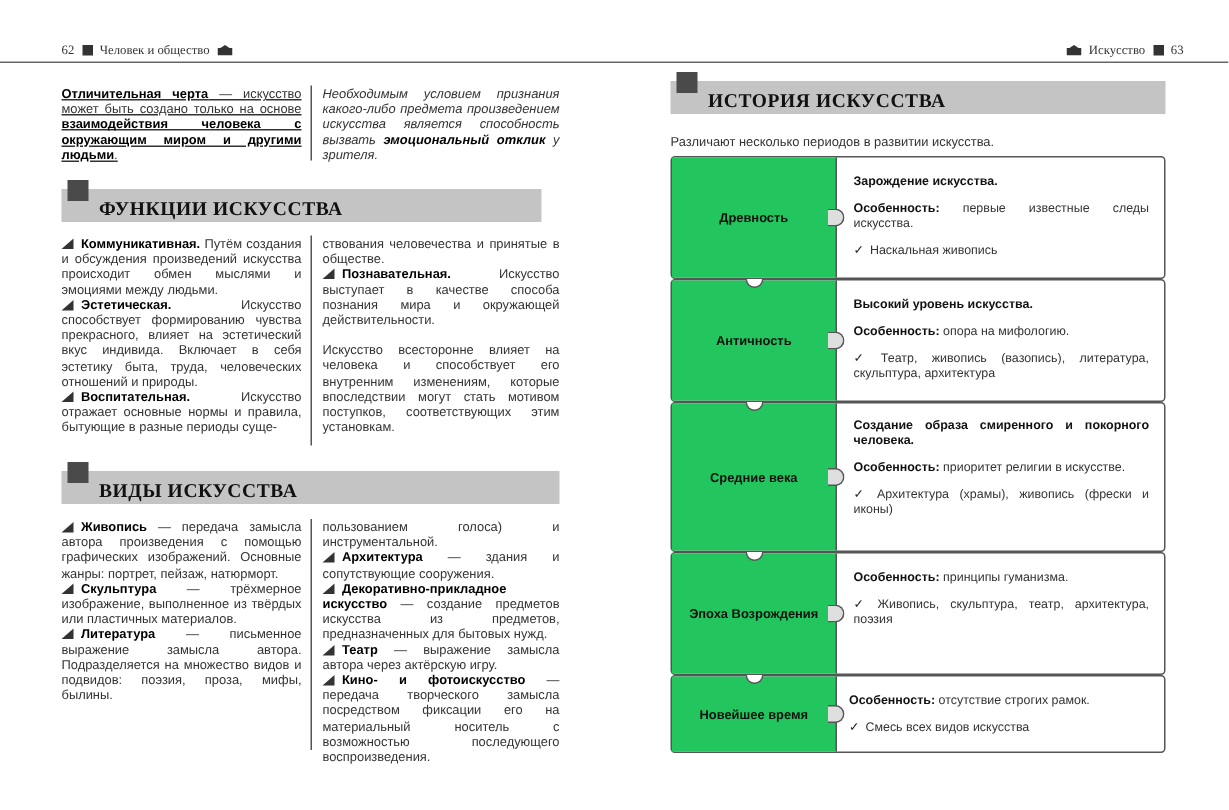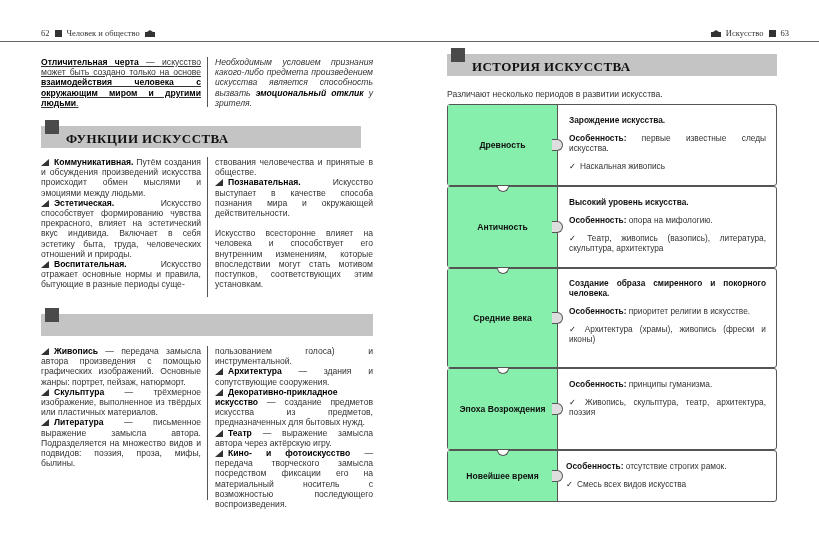--- a/index.html
+++ b/index.html
@@ -39,21 +39,21 @@
     letter-spacing: 0.4px; color: #111; margin-left: 25px; margin-top: 4px;
   }
 
   .tri { display: inline-block; width: 0; height: 0; border-left: 8px solid transparent; border-bottom: 7px solid #333; margin-right: 5px; vertical-align: -1px; }
 
   .intro { position: absolute; left: 447px; top: 89px; font-size: 8.6px; color: #333; }
 
   .timeline { position: absolute; left: 447px; top: 104px; width: 330px; height: 399px; }
   .row { position: absolute; left: 0; width: 330px; border: 1px solid #555; border-radius: 3px; background: #fff; }
   .period {
-    position: absolute; left: 0; top: 0; bottom: 0; width: 110px; background: #86efac;
+    position: absolute; left: 0; top: 0; bottom: 0; width: 110px; background: #22c55e;
     border-right: 1px solid #555;
     display: flex; align-items: center; justify-content: center;
     font-size: 8.6px; font-weight: bold; color: #111;
   }
   .notch-right {
     position: absolute; right: -6px; top: 50%; margin-top: -6px; width: 11px; height: 12px;
     border: 1px solid #555; border-left: none; border-radius: 0 6px 6px 0; background: #dedede;
   }
   .notch-top {
     position: absolute; left: 49px; top: -1px; width: 12px; height: 6px;
@@ -100,20 +100,21 @@
   </div>
   <div class="divider" style="left:207px; top:157px; height:140px;"></div>
   <div class="col" style="left:215px; top:157px; width:158px;">
     <div>ствования человечества и принятые в обществе.</div>
     <div><span class="tri"></span><b>Познавательная.</b><span> Искусство выступает в качестве способа познания мира и окружающей действительности.</span></div>
     <div style="margin-top:10px;">Искусство всесторонне влияет на человека и способствует его внутренним изменениям, которые впоследствии могут стать мотивом поступков, соответствующих этим установкам.</div>
   </div>
 
   <div class="section-head" style="left:41px; top:314px; width:332px;">
     <span class="sq"></span>
+    <span class="title">ВИДЫ ИСКУССТВА</span>
   </div>
 
   <div class="col" style="left:41px; top:346px; width:160px;">
     <div><span class="tri"></span><b>Живопись</b><span> — передача замысла автора произведения с помощью графических изображений. Основные жанры: портрет, пейзаж, натюрморт.</span></div>
     <div><span class="tri"></span><b>Скульптура</b><span> — трёхмерное изображение, выполненное из твёрдых или пластичных материалов.</span></div>
     <div><span class="tri"></span><b>Литература</b><span> — письменное выражение замысла автора. Подразделяется на множество видов и подвидов: поэзия, проза, мифы, былины.</span></div>
   </div>
   <div class="divider" style="left:207px; top:346px; height:154px;"></div>
   <div class="col" style="left:215px; top:346px; width:158px;">
     <div>пользованием голоса) и инструментальной.</div>

